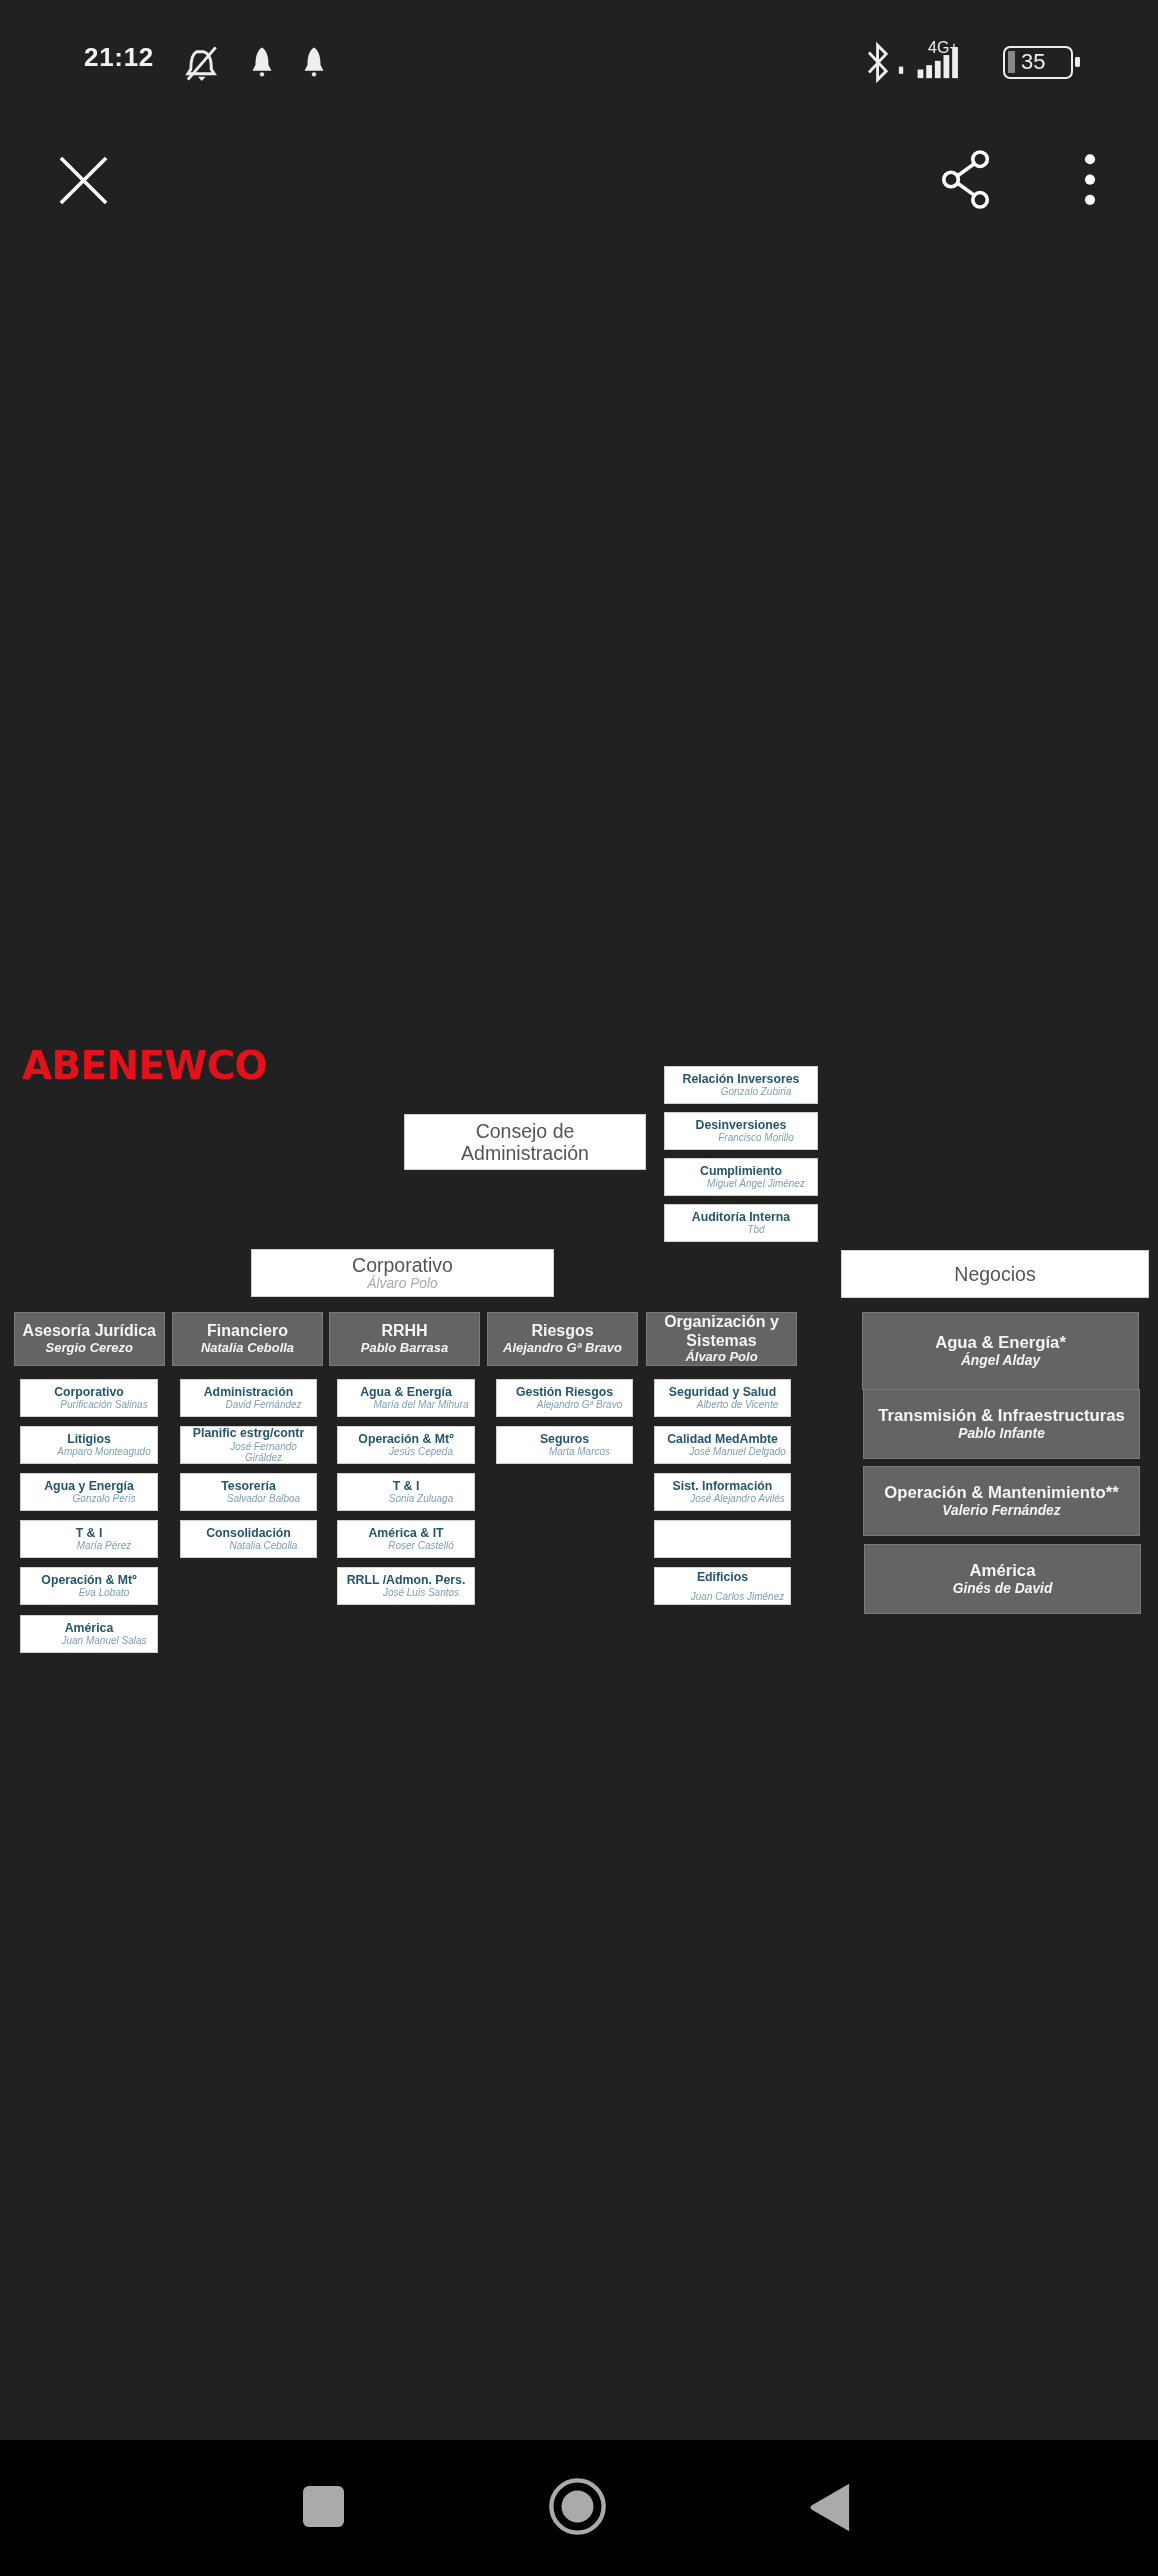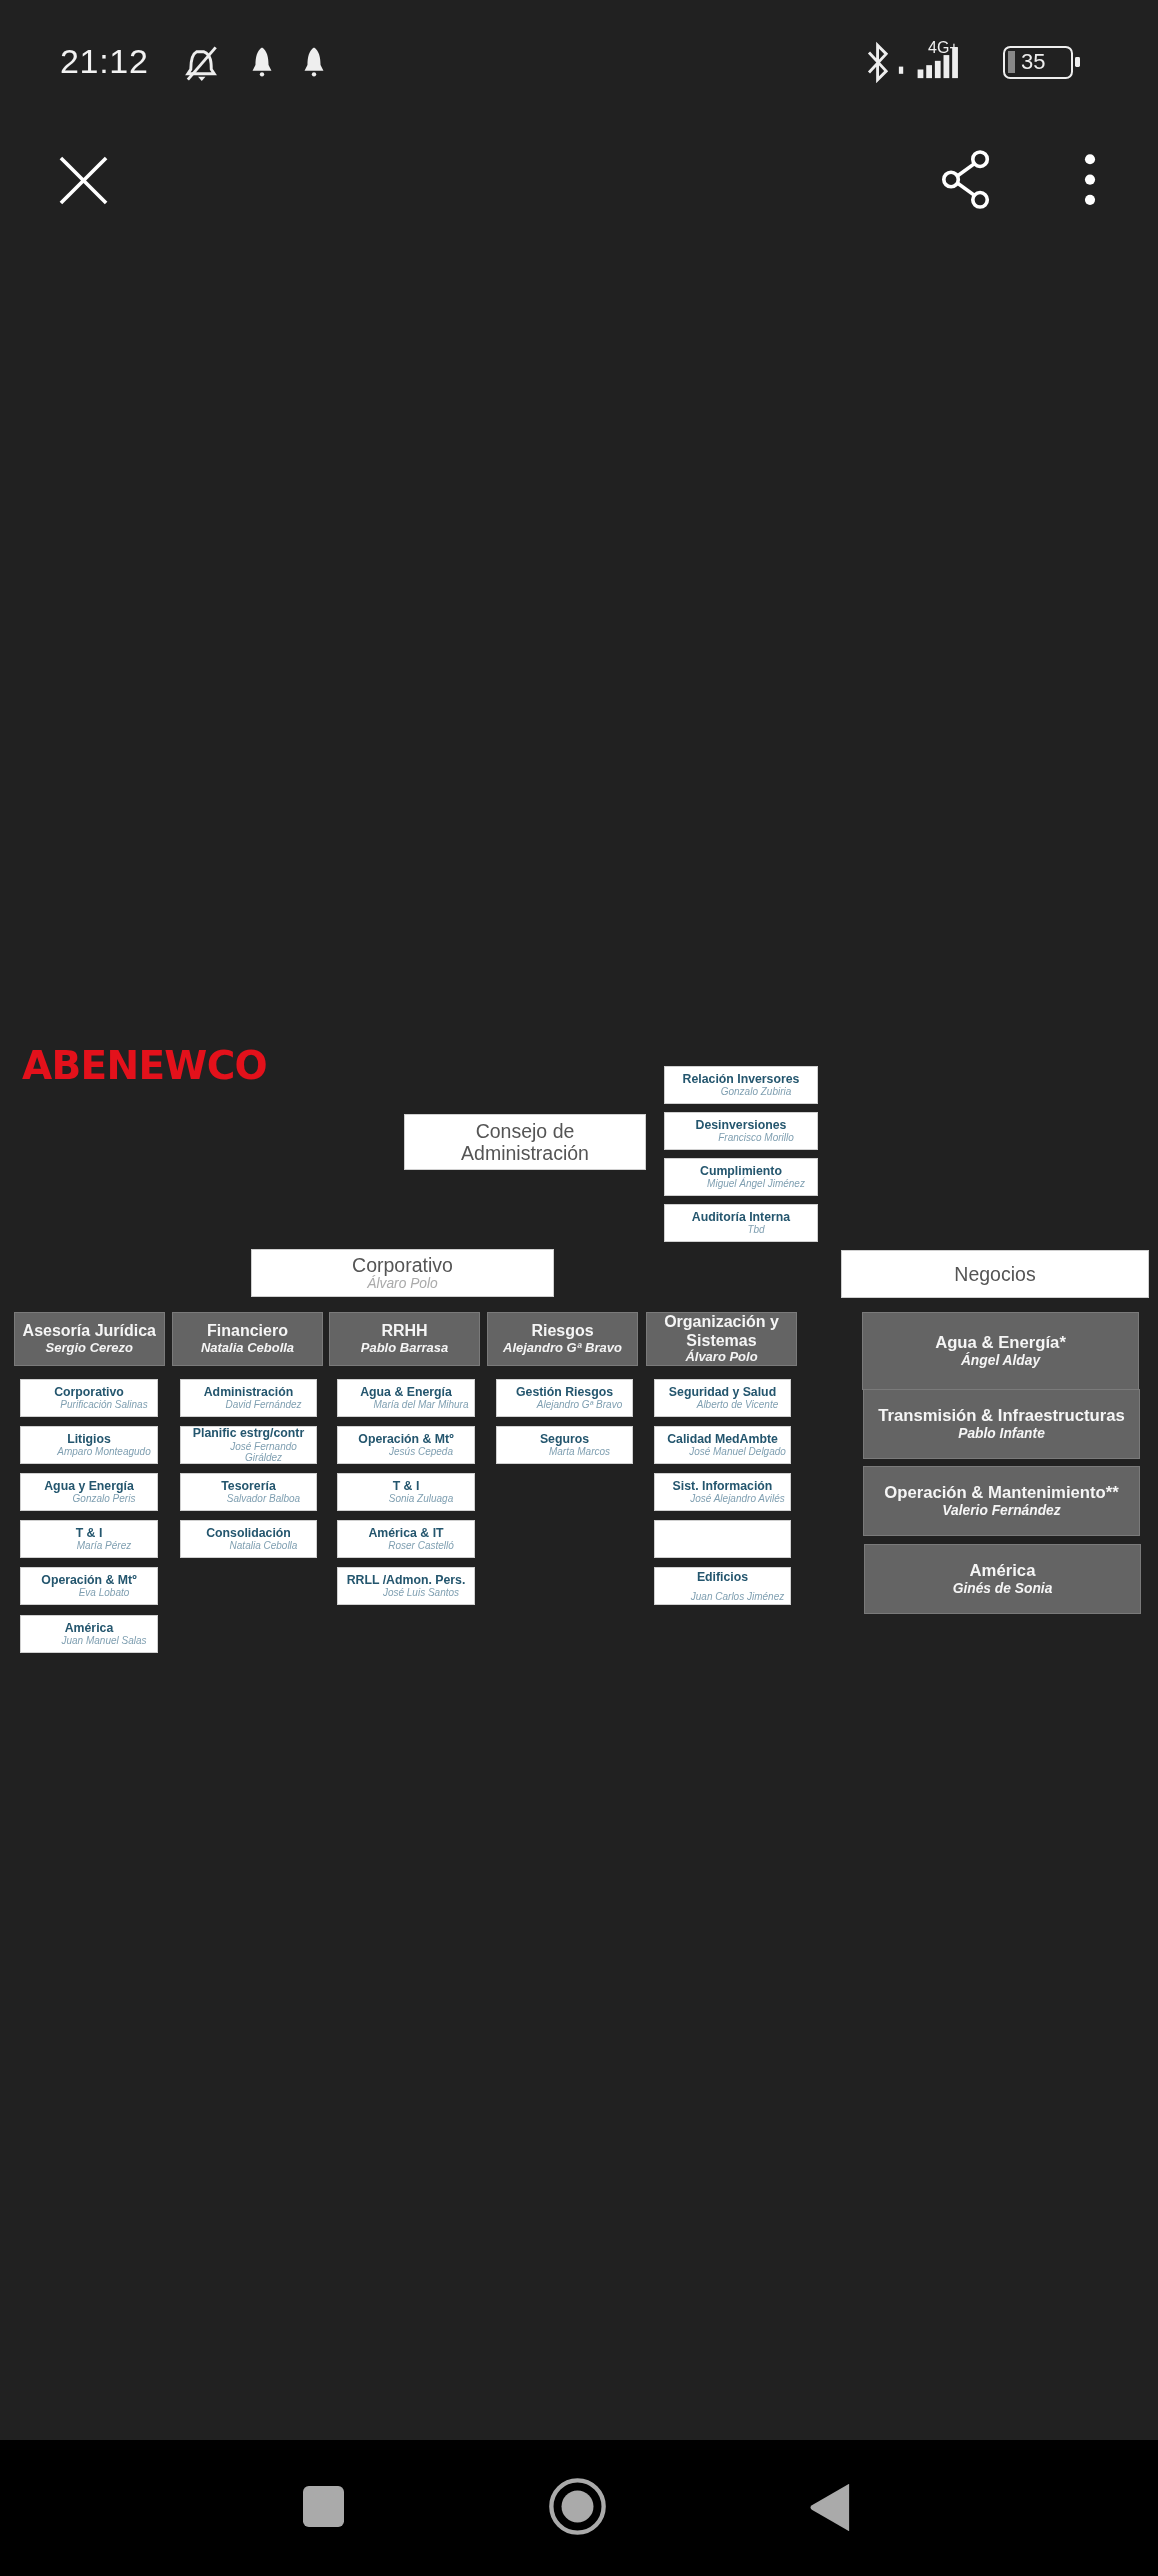--- a/index.html
+++ b/index.html
@@ -8,22 +8,22 @@
       background: #212121;
       font-family: "Liberation Sans", "DejaVu Sans", sans-serif;
       overflow: hidden;
       position: relative;
     }
     .status-bar {
       position: absolute; left: 0; top: 0; width: 1158px; height: 123px;
       color: #f2f2f2;
     }
     .time {
-      position: absolute; left: 60px; top: 42px;
-      font-size: 34px; font-weight: 400; letter-spacing: 0.7px;
+      position: absolute; left: 84px; top: 42px;
+      font-size: 26px; font-weight: 700; letter-spacing: 0.7px;
     }
     .sb-icon { position: absolute; }
     .toolbar { position: absolute; left: 0; top: 123px; width: 1158px; height: 116px; }
     .tb-btn { position: absolute; cursor: pointer; }
 
     .chart-area { position: absolute; left: 0; top: 0; width: 1158px; height: 2433px; text-decoration: underline; }
 
     .logo {
       position: absolute; left: 22px; top: 1043px;
       color: #e3111b; font-size: 39px; font-weight: bold; letter-spacing: -0.7px;
@@ -276,21 +276,21 @@
   <div class="box gray neg" style="left:863px;top:1389px;width:277px;height:70px;">
     <span class="hdr-title">Transmisión &amp; Infraestructuras</span>
     <span class="hdr-name">Pablo Infante</span>
   </div>
   <div class="box gray neg" style="left:863px;top:1466px;width:277px;height:70px;">
     <span class="hdr-title">Operación &amp; Mantenimiento**</span>
     <span class="hdr-name">Valerio Fernández</span>
   </div>
   <div class="box gray neg" style="left:864px;top:1544px;width:277px;height:70px;">
     <span class="hdr-title">América</span>
-    <span class="hdr-name">Ginés de Sonia</span>
+    <span class="hdr-name">Ginés de David</span>
   </div>
 </div>
 
 <div class="nav-bar">
   <div class="nav-btn" style="left:303px;top:46px;width:41px;height:41px;background:#aaa;border-radius:5.8px;"></div>
   <svg class="nav-btn" style="left:547px;top:36px" width="61" height="61" viewBox="0 0 84 84">
     <circle cx="42" cy="42" r="36" fill="none" stroke="#aaa" stroke-width="6"></circle>
     <circle cx="42" cy="42" r="22" fill="#aaa"></circle>
   </svg>
   <svg class="nav-btn" style="left:809px;top:42px" width="43" height="51" viewBox="0 0 60 70">

